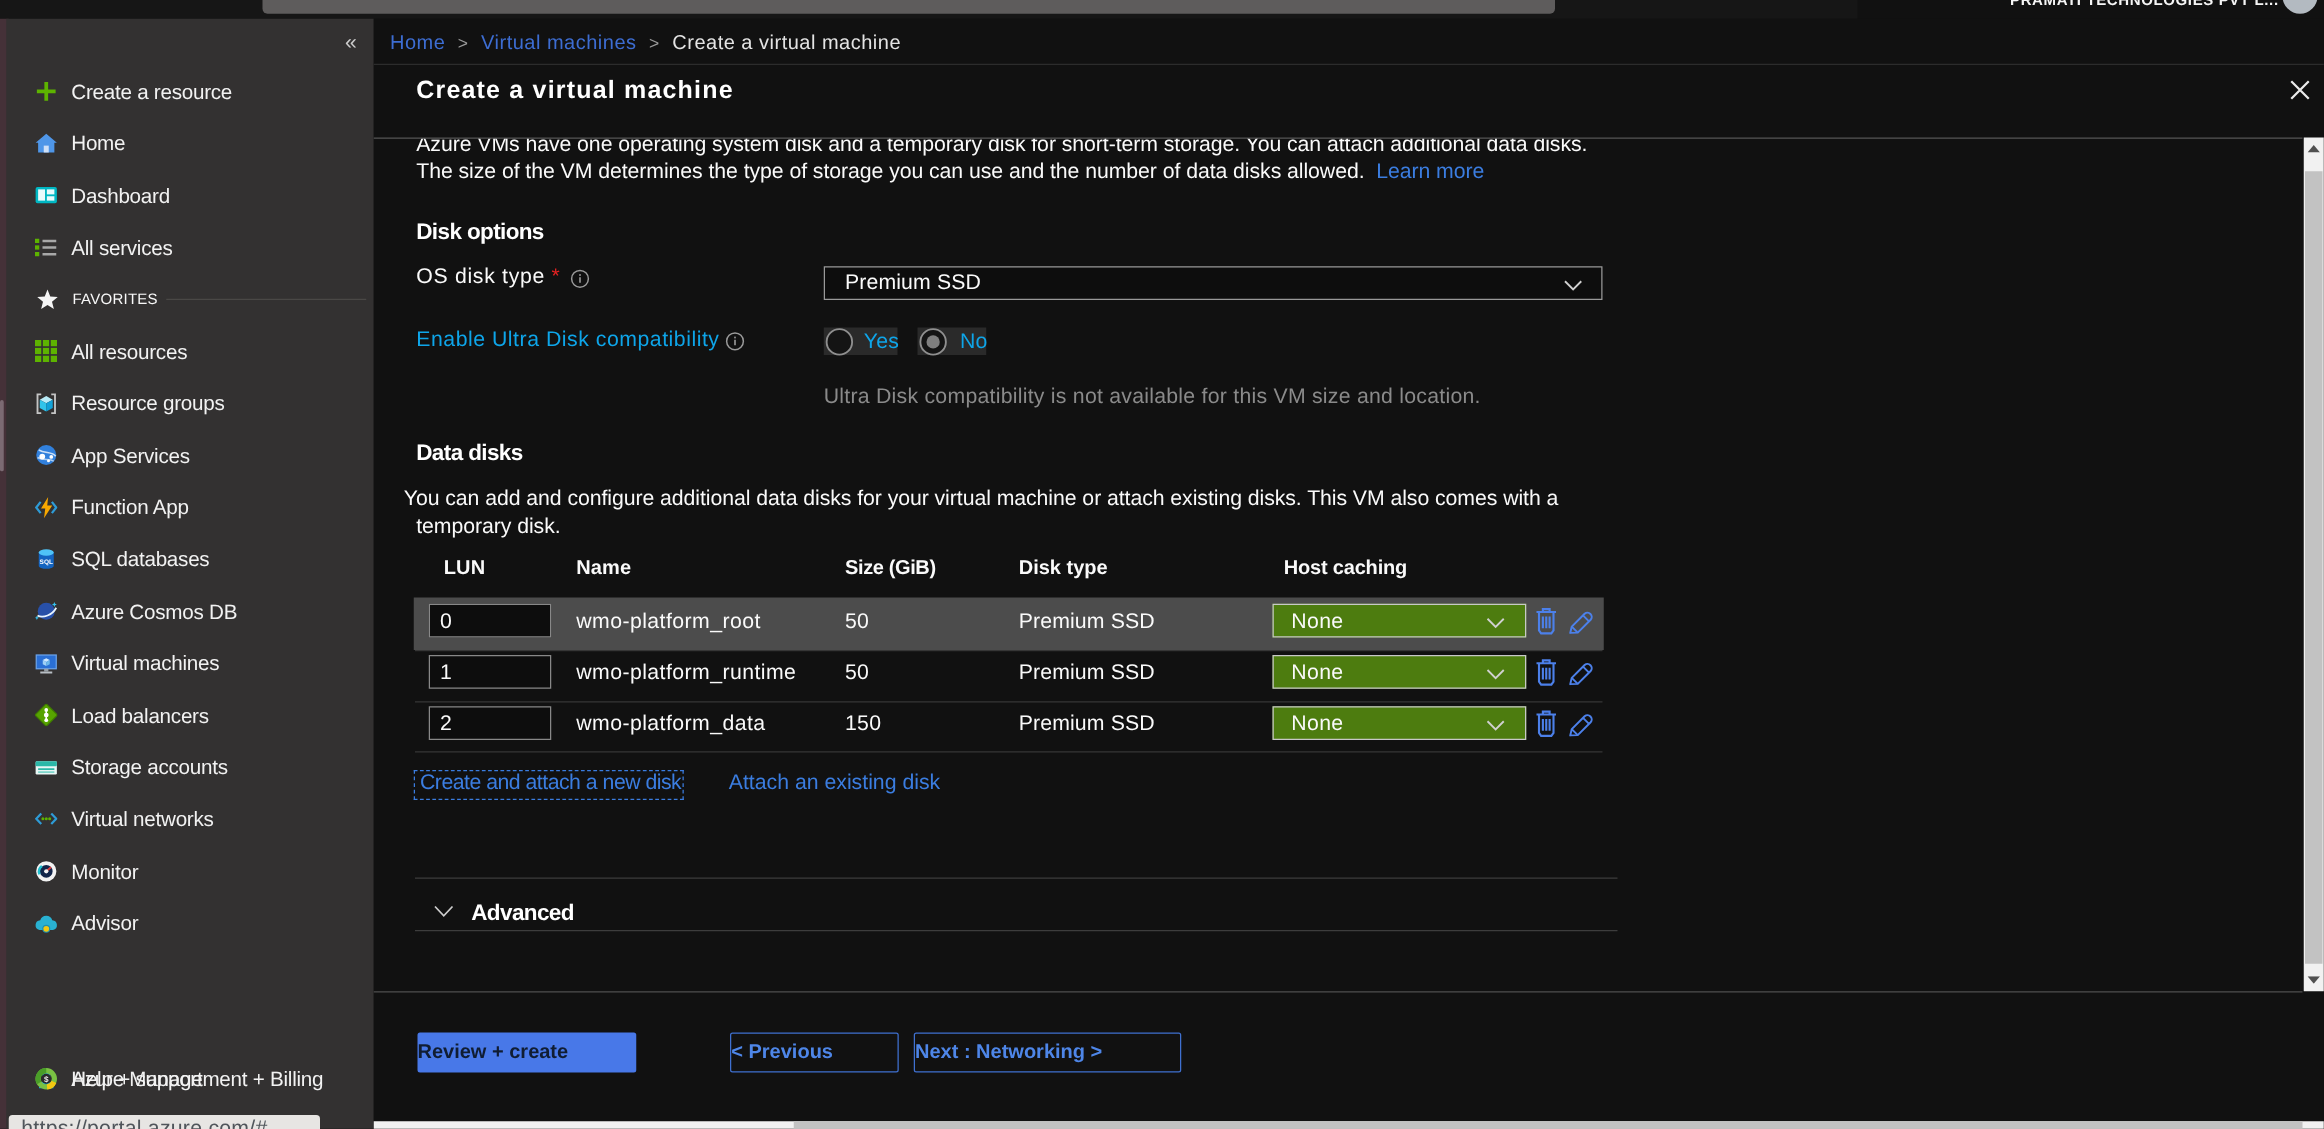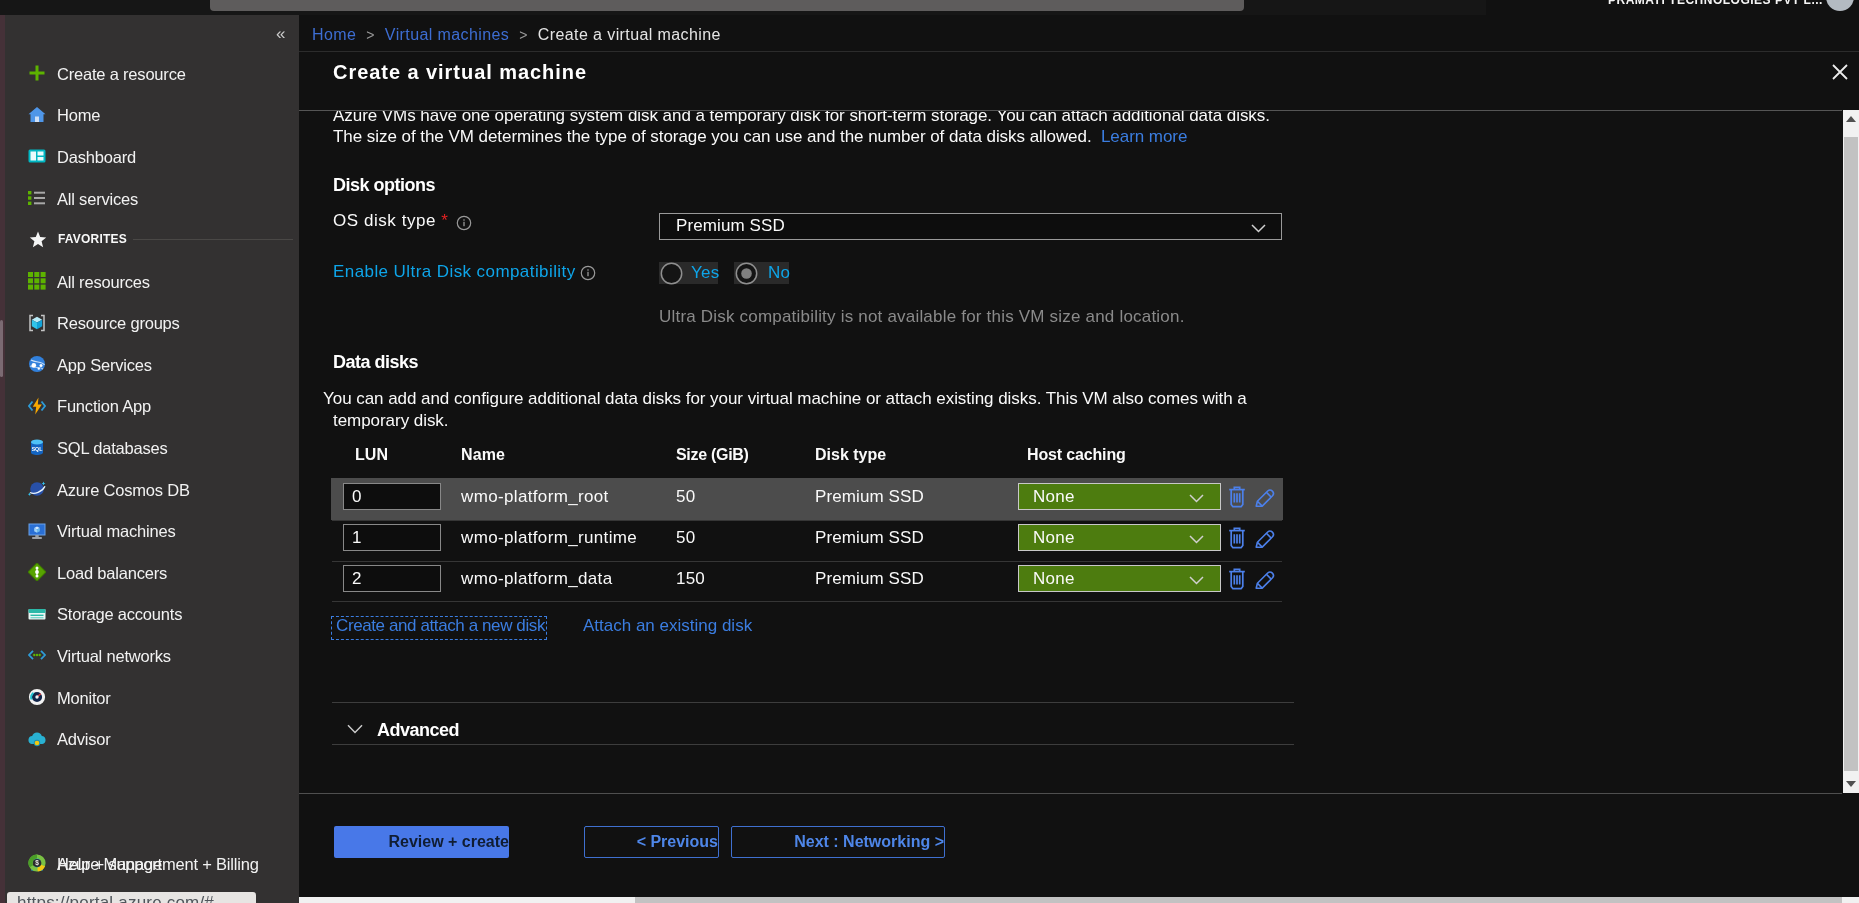--- a/index.html
+++ b/index.html
@@ -14,21 +14,21 @@
 #avatar{left:1826px;top:-17px;width:28px;height:28px;border-radius:50%;background:#b3bac1}
 
 #lstrip{left:0;top:15px;width:7px;height:888px;background:#453138}
 #lthumb{left:0px;top:305px;width:3px;height:57px;background:#7b6a72;border-radius:3px}
 
 #sidebar{left:5px;top:15px;width:294px;height:888px;background:#333131}
 #collapse{left:271px;top:9px;width:24px;color:#cccccc;font-size:17px}
 .mi{position:absolute;left:0;width:294px;height:41px}
 .mi .ic{position:absolute;left:23px;top:12px;width:18px;height:18px}
 .mi .lb{position:absolute;left:52px;top:12.5px;color:#f2f2f2;font-size:16.5px;letter-spacing:-0.2px;white-space:nowrap}
-#favrow .lb{left:53px;top:13px;font-size:12px;font-weight:bold;letter-spacing:0.2px;color:#f8f8f8}
+#favrow .lb{left:53px;top:13px;font-size:12px;font-weight:normal;letter-spacing:0.2px;color:#f8f8f8}
 #favline{left:128px;top:224px;width:160px;height:1px;background:#4a4846}
 #urltip{left:2px;top:877px;width:249px;height:26px;background:#e7e5e3;border-radius:3px 3px 0 0;color:#50555b;font-size:17px;padding:1px 0 0 10px;letter-spacing:0.2px}
 
 #main{left:299px;top:15px;width:1560px;height:888px;background:#111111}
 #crumb{position:absolute;left:13px;top:10.5px;font-size:16px;letter-spacing:0.4px;color:#e4e4e4;white-space:nowrap}
 #crumb a{color:#3d6dd2;text-decoration:none}
 #crumb .sep{color:#9a9a9a;margin:0 10px;font-size:14px}
 #paneltop{position:absolute;left:0;top:36px;width:1560px;height:1px;background:#2c2c2c}
 #title{position:absolute;left:34px;top:45.5px;font-size:20px;font-weight:bold;letter-spacing:0.95px;color:#ffffff}
 #closex{position:absolute;left:1533px;top:49px;width:16px;height:16px}
@@ -42,21 +42,21 @@
 h3{font-size:18px;font-weight:bold;letter-spacing:-0.5px;color:#ffffff;white-space:nowrap}
 a.lnk{color:#3b7de0;text-decoration:none}
 
 .dd{position:absolute;background:#0d0d0d;border:1px solid #999999;height:27px}
 .dd .dtxt{position:absolute;left:16px;top:2px;font-size:17px;letter-spacing:0.1px;color:#fafafa;white-space:nowrap}
 .lun{position:absolute;width:98px;height:27px;background:#0d0d0d;border:1px solid #888888}
 .lun span{position:absolute;left:8px;top:3px;font-size:17px;color:#fafafa}
 .nonedd{position:absolute;width:203px;height:27px;background:#4d7c0f;border:1px solid #c8c8c8}
 .nonedd span{position:absolute;left:14px;top:3px;font-size:17px;letter-spacing:0.3px;color:#fafafa}
 .rowline{position:absolute;left:33px;width:950px;height:1px;background:#363636}
-.btn{position:absolute;height:32px;border-radius:2px;font-size:16px;font-weight:bold;text-align:right}
+.btn{position:absolute;height:32px;border-radius:2px;font-size:16px;font-weight:bold;text-align:left}
 
 #vsb{left:1843px;top:110px;width:16px;height:683px;background:#f1f1f1}
 #vthumb{position:absolute;left:1px;top:27px;width:14px;height:634px;background:#c2c2c2}
 #hsb{left:299px;top:897px;width:1560px;height:6px;background:#f1f1f1}
 #hthumb{position:absolute;left:336px;top:0;width:1207px;height:6px;background:#c2c2c2}
 </style>
 </head>
 <body>
 <div class="a" id="topbar">
   <div class="a" id="searchbar"></div>

